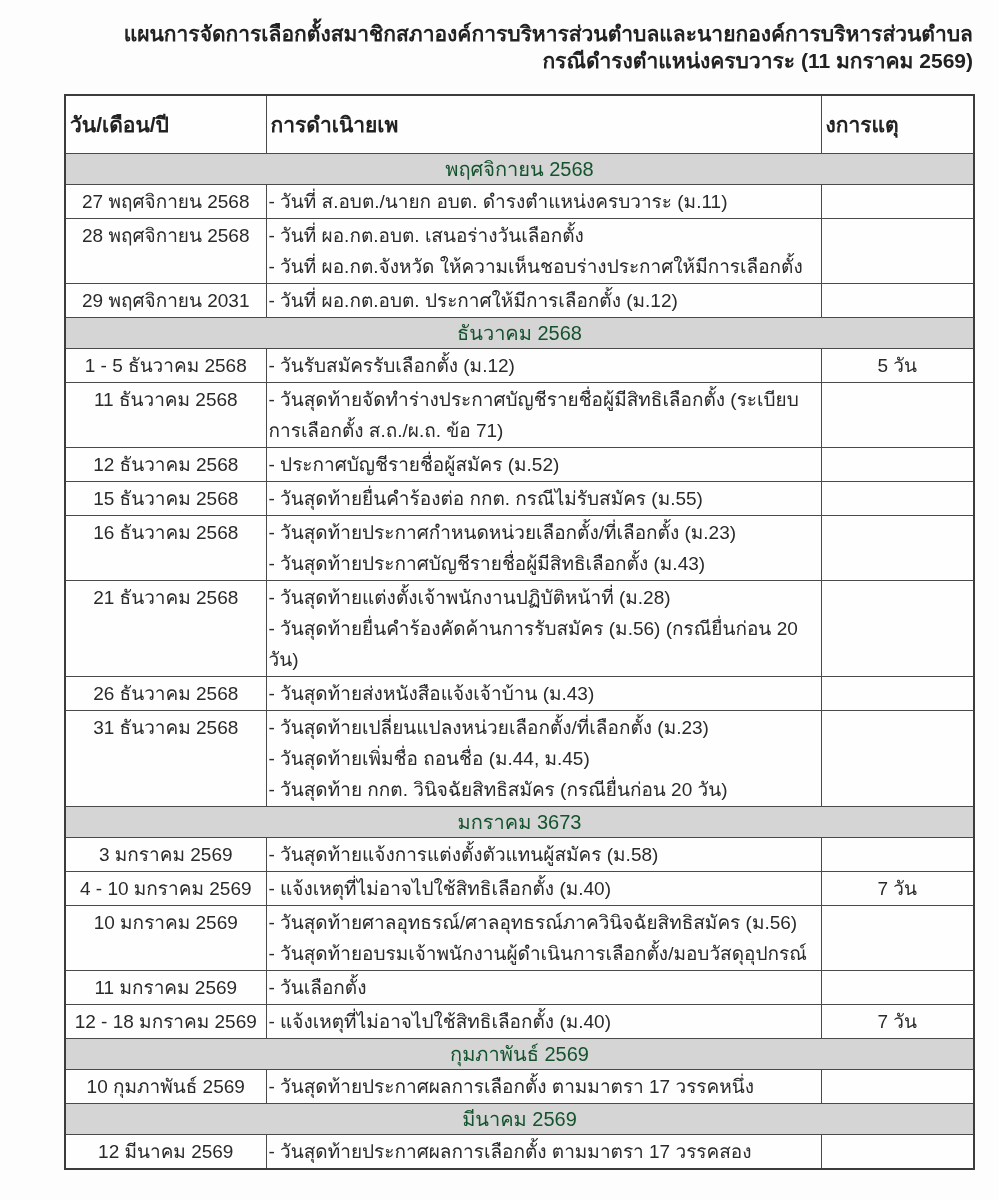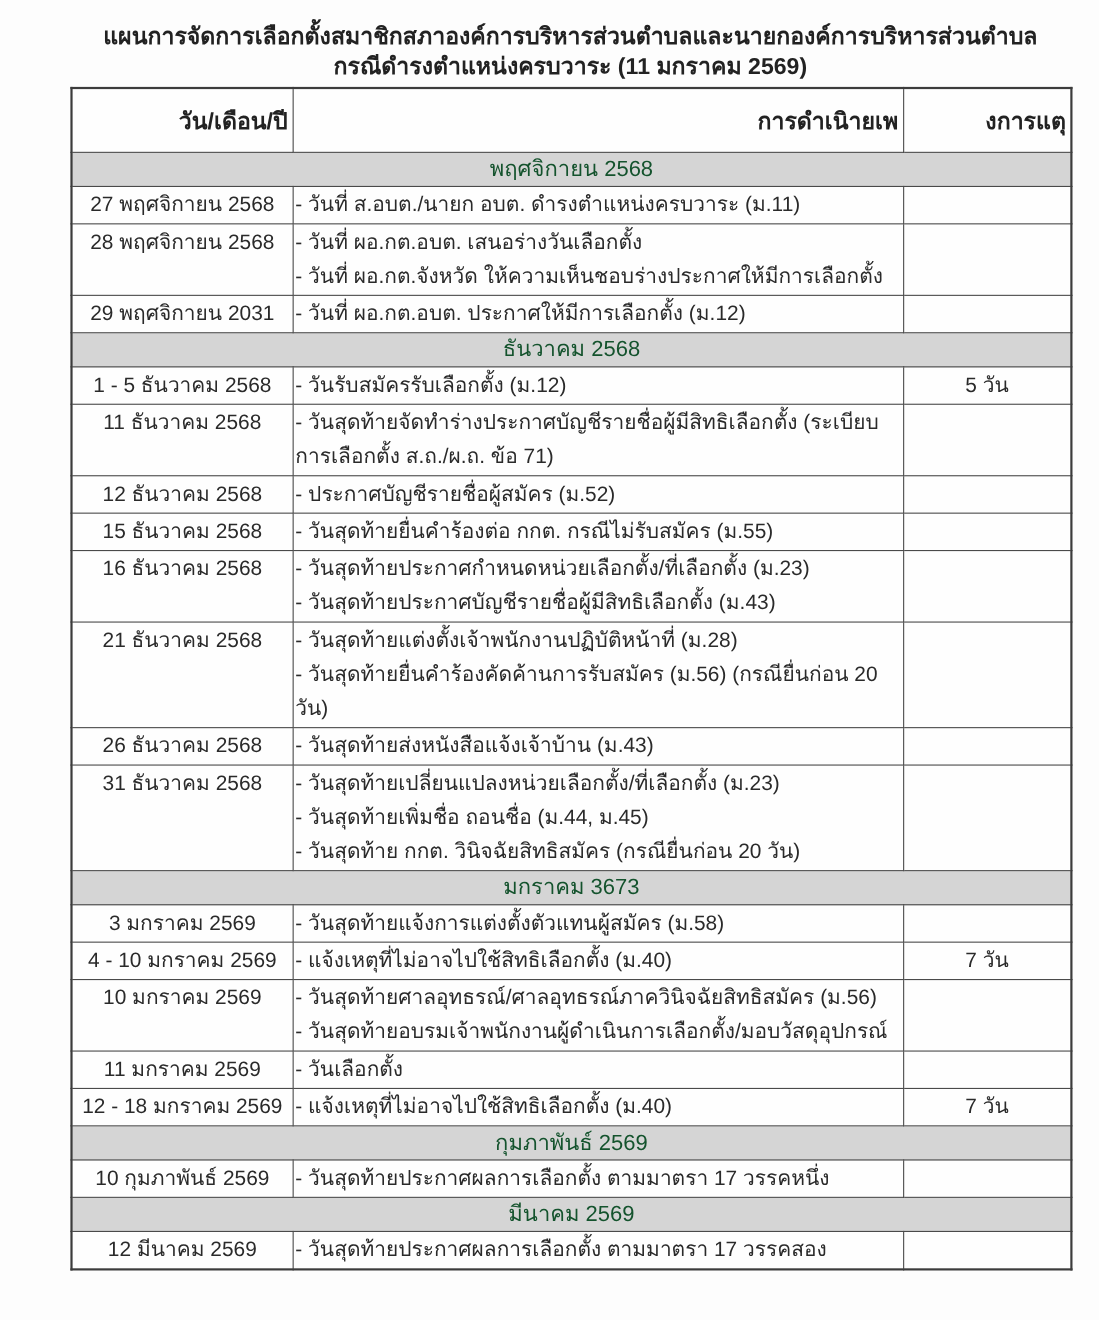--- a/index.html
+++ b/index.html
@@ -11,23 +11,23 @@
   }
   .page {
     position: relative;
     width: 999px;
     height: 1200px;
     background: #fdfdfd;
     overflow: hidden;
   }
   .title-block {
     width: 909px;
-    margin: 20px auto 5px auto;
+    margin: 20px auto 20px auto;
     margin-left: 64px;
-    text-align: center;
+    text-align: right;
   }
   .title-line {
     font-size: 21px;
     font-weight: bold;
     line-height: 27px;
     color: #222222;
   }
   table.schedule {
     border-collapse: collapse;
     table-layout: fixed;
@@ -37,21 +37,21 @@
   }
   table.schedule, table.schedule th, table.schedule td {
     border: 1.5px solid #4a4a4a;
   }
   table.schedule {
     border: 2px solid #3c3c3c;
   }
   th.col-head {
     font-size: 21px;
     font-weight: bold;
-    text-align: right;
+    text-align: left;
     vertical-align: middle;
     padding: 12px 4px;
     background: #fefefe;
     color: #222222;
   }
   td.band {
     background: #d5d5d5;
     text-align: center;
     vertical-align: middle;
     font-size: 20px;

